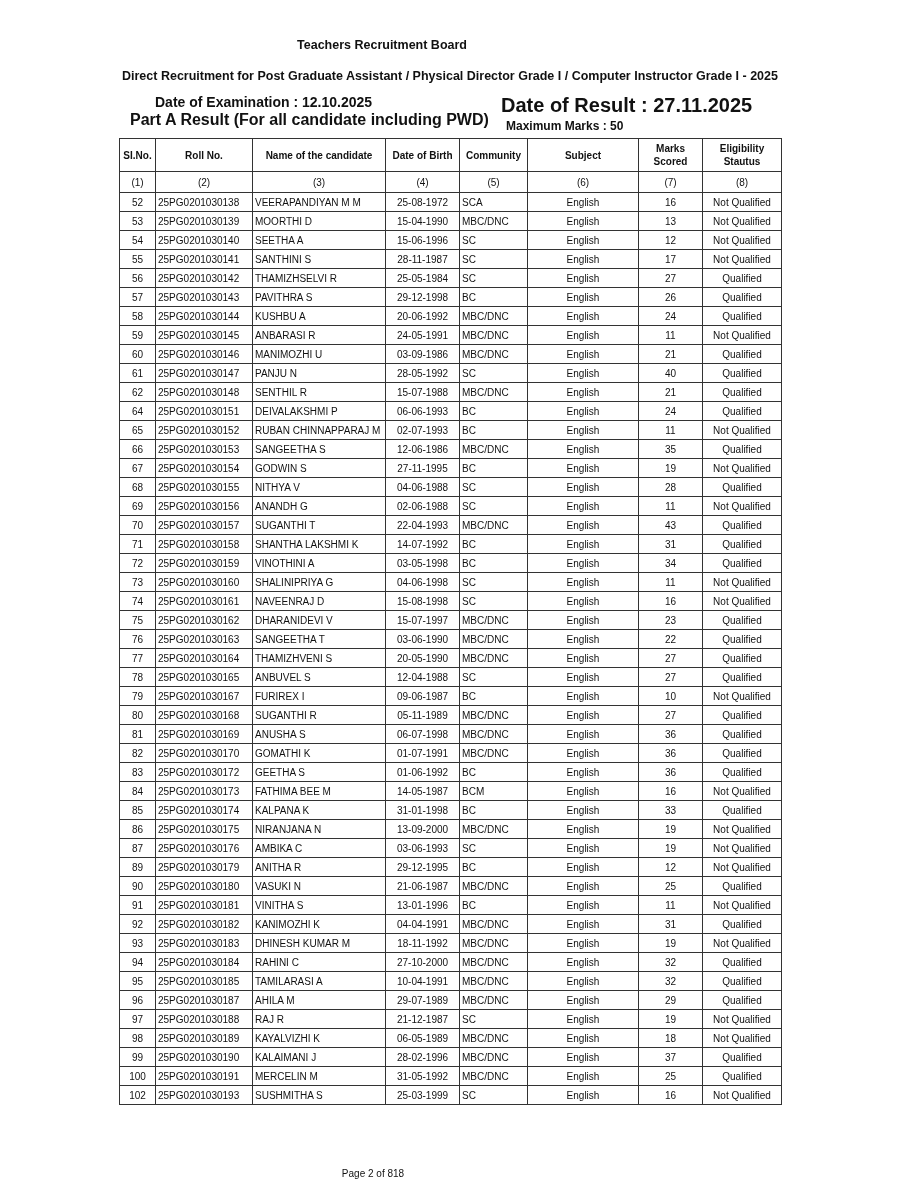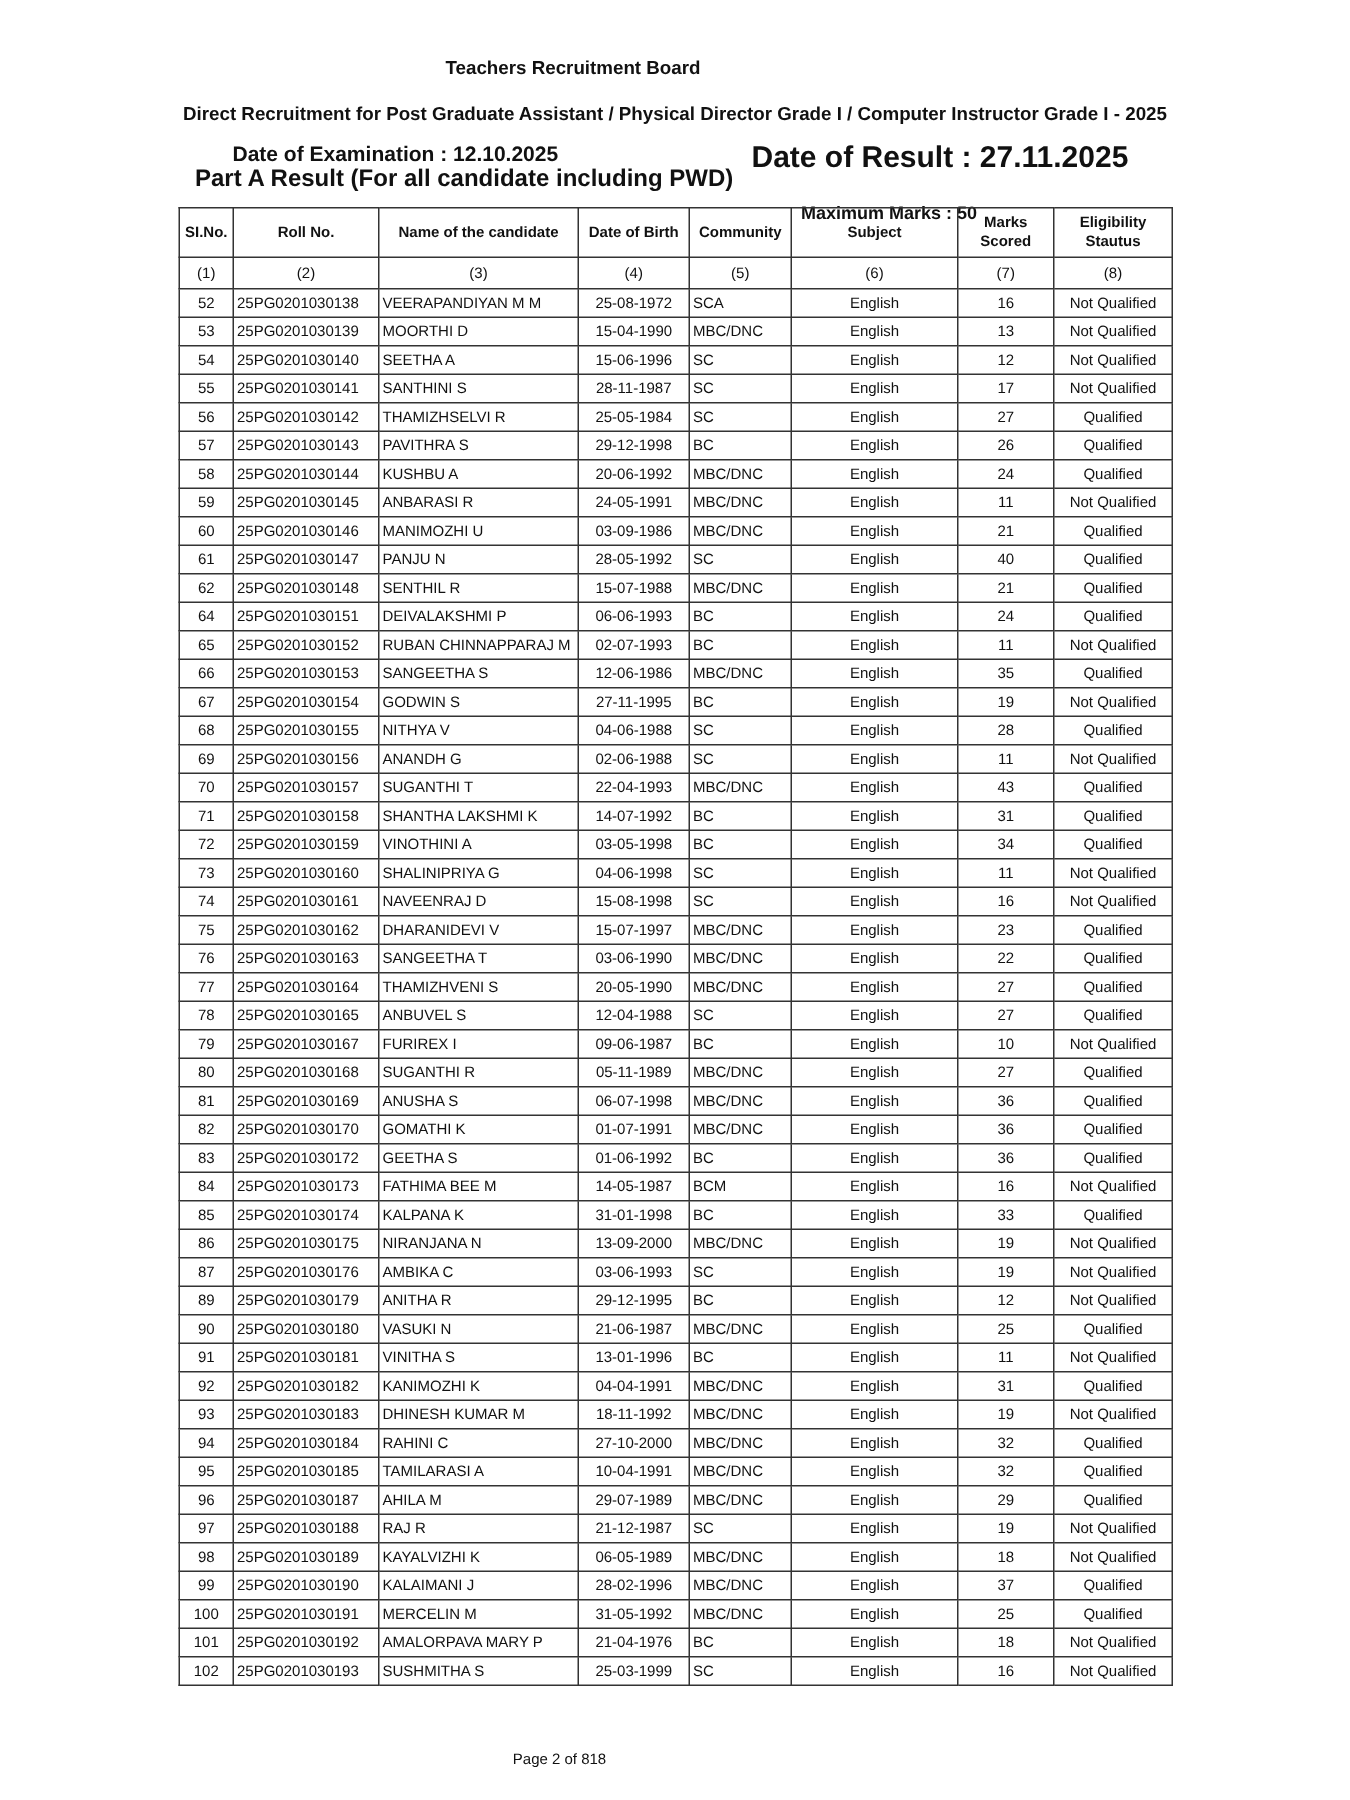--- a/index.html
+++ b/index.html
@@ -5,21 +5,21 @@
     html, body { margin: 0; padding: 0; background: #ffffff; }
     body { width: 900px; height: 1200px; position: relative; overflow: hidden;
            font-family: "Liberation Sans", "DejaVu Sans", sans-serif; color: #111; }
     .org { position: absolute; top: 38px; left: 0; width: 764px; text-align: center;
            font-size: 12.5px; font-weight: bold; }
     .subtitle { position: absolute; top: 69px; left: 0; width: 900px; text-align: center;
            font-size: 12.5px; font-weight: bold; }
     .exam-date { position: absolute; top: 94px; left: 155px; font-size: 14px; font-weight: bold; }
     .result-date { position: absolute; top: 94px; left: 501px; font-size: 20px; font-weight: bold; }
     .part { position: absolute; top: 111px; left: 130px; font-size: 16px; font-weight: bold; }
-    .maxmarks { position: absolute; top: 119px; left: 534px; font-size: 12px; font-weight: bold; margin-top: 16px; }
+    .maxmarks { position: absolute; top: 119px; left: 506px; font-size: 12px; font-weight: bold; }
     table.results { position: absolute; top: 138px; left: 119px; width: 662px;
            border-collapse: collapse; table-layout: fixed; font-size: 10px; }
     table.results th, table.results td { border: 1px solid #333; padding: 0 2px;
            white-space: nowrap; overflow: hidden; }
     table.results th { height: 32px; font-weight: bold; font-size: 10px; text-align: center; line-height: 13px; }
     table.results tr.colnum td { height: 20px; text-align: center; }
     table.results tbody tr.row td { height: 18px; }
     .c { text-align: center; }
     .l { text-align: left; }
     th.l { text-align: left; }
@@ -533,30 +533,20 @@
         <td class="c">100</td>
         <td class="l">25PG0201030191</td>
         <td class="l">MERCELIN M</td>
         <td class="c">31-05-1992</td>
         <td class="l">MBC/DNC</td>
         <td class="c">English</td>
         <td class="c">25</td>
         <td class="c">Qualified</td>
       </tr>
       <tr class="row">
-        <td class="c">101</td>
-        <td class="l">25PG0201030192</td>
-        <td class="l">AMALORPAVA MARY P</td>
-        <td class="c">21-04-1976</td>
-        <td class="l">BC</td>
-        <td class="c">English</td>
-        <td class="c">18</td>
-        <td class="c">Not Qualified</td>
-      </tr>
-      <tr class="row">
         <td class="c">102</td>
         <td class="l">25PG0201030193</td>
         <td class="l">SUSHMITHA S</td>
         <td class="c">25-03-1999</td>
         <td class="l">SC</td>
         <td class="c">English</td>
         <td class="c">16</td>
         <td class="c">Not Qualified</td>
       </tr>
     </tbody>

